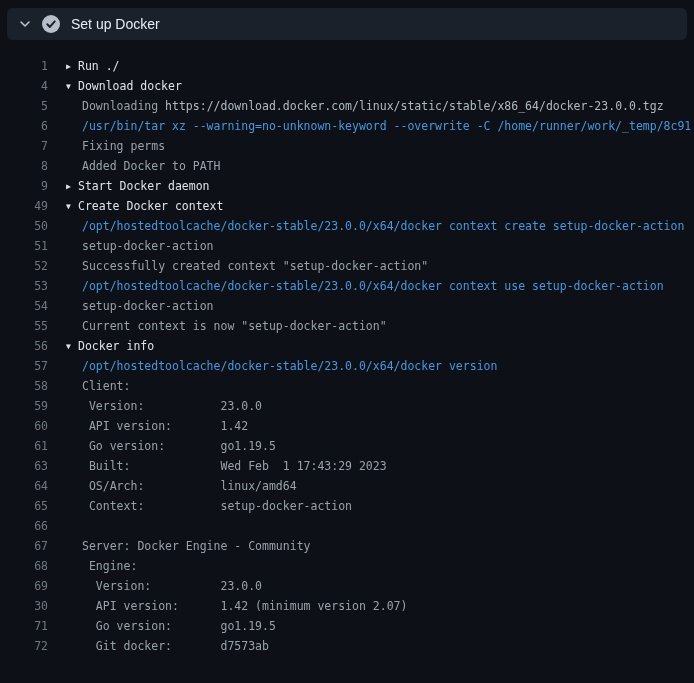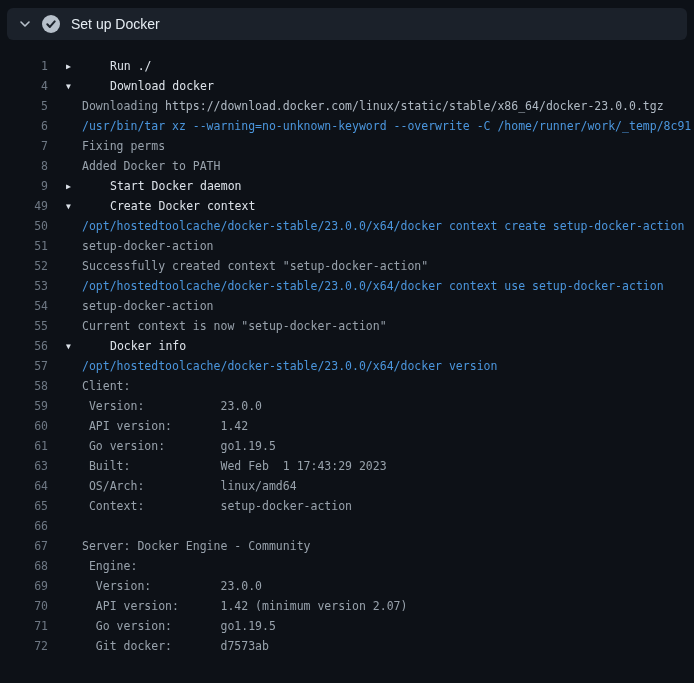--- a/index.html
+++ b/index.html
@@ -30,21 +30,21 @@
     color:#6e7884; cursor:pointer; user-select:none;
   }
   .content{
     margin-left:18px; white-space:pre; overflow:hidden;
     flex:1; color:#98a2ac;
   }
   .arrow{
     display:inline-block; width:12px; font-size:8px; color:#dde3ea;
     cursor:pointer; vertical-align:1px;
   }
-  .group-title{ color:#dde3ea;margin-left:32px; }
+  .group-title{ color:#dde3ea; }
   .child{ padding-left:16px; }
   .cmd{ color:#4b96dd; }
   .loglink{ color:#b0bac4; cursor:pointer; }
 </style>
 </head>
 <body>
 
 <div class="step-header">
   <span class="chev">
     <svg width="12" height="12" viewBox="0 0 12 12" fill="none">
@@ -163,21 +163,21 @@
     </div>
     <div class="log-line">
       <span class="num">68</span>
       <div class="content child"><span> Engine:</span></div>
     </div>
     <div class="log-line">
       <span class="num">69</span>
       <div class="content child"><span>  Version:          23.0.0</span></div>
     </div>
     <div class="log-line">
-      <span class="num">70</span>
+      <span class="num">30</span>
       <div class="content child"><span>  API version:      1.42 (minimum version 2.07)</span></div>
     </div>
     <div class="log-line">
       <span class="num">71</span>
       <div class="content child"><span>  Go version:       go1.19.5</span></div>
     </div>
     <div class="log-line">
       <span class="num">72</span>
       <div class="content child"><span>  Git docker:       d7573ab</span></div>
     </div>

